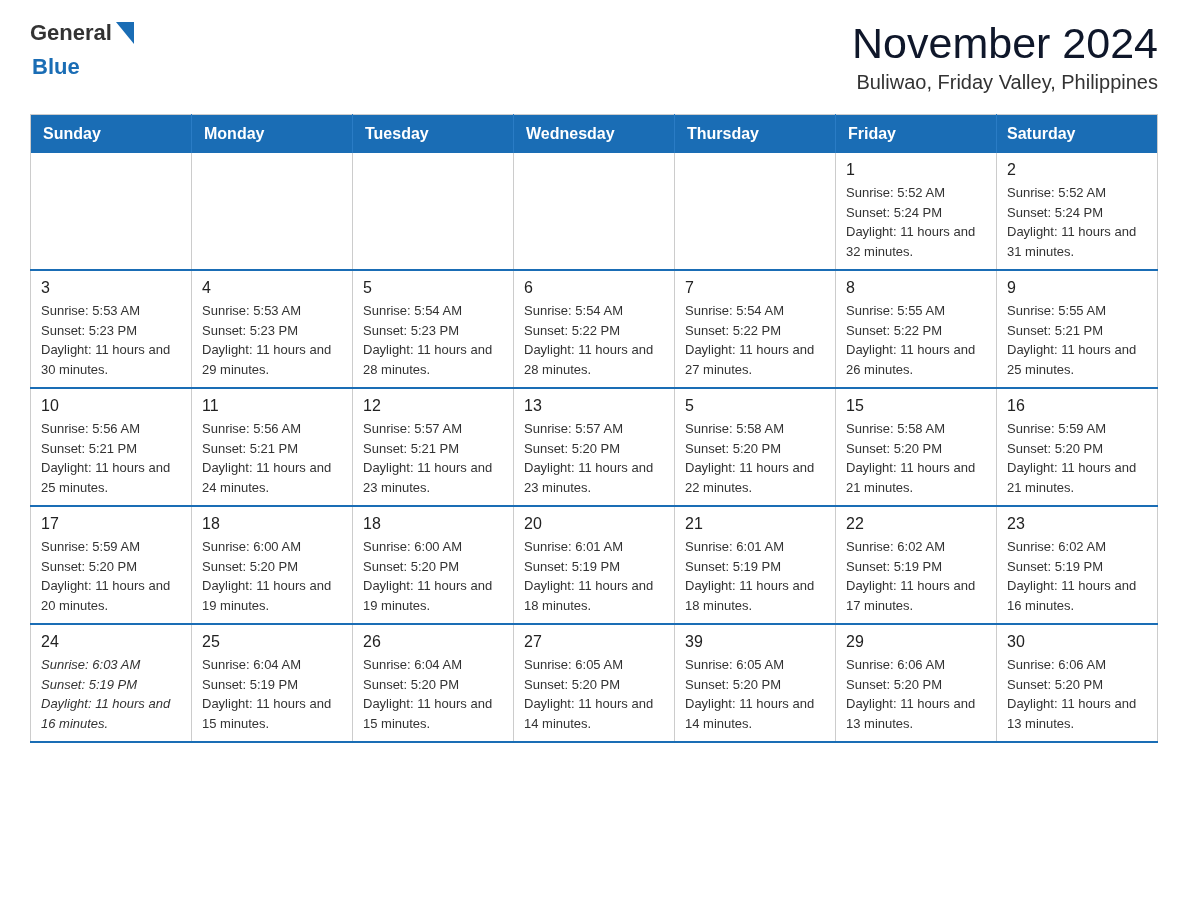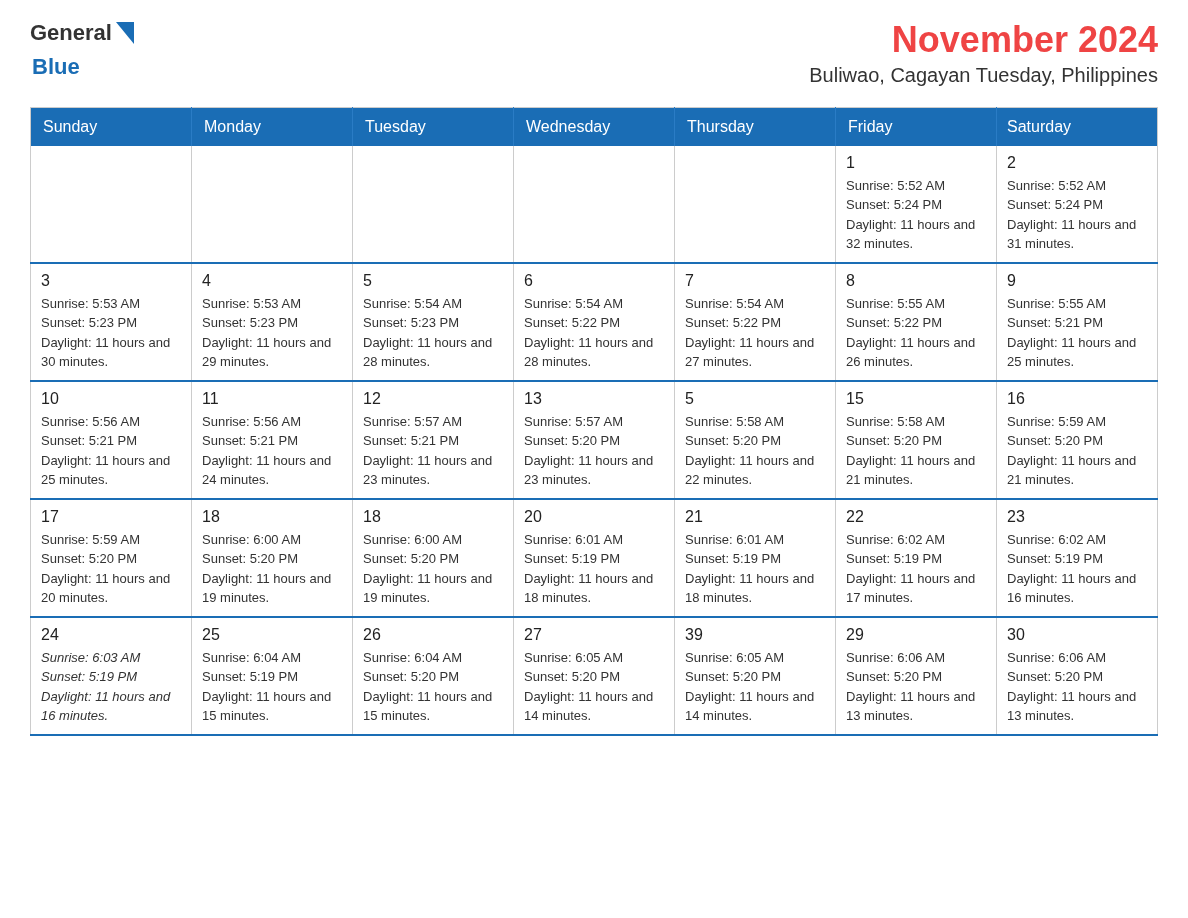--- a/index.html
+++ b/index.html
@@ -34,42 +34,42 @@
       color: #1a6db5;
       font-size: 22px;
       font-weight: bold;
       margin-left: 2px;
       margin-top: 8px;
     }
     .title-section {
       text-align: right;
     }
     .month-title {
-      font-size: 36px;
-      font-weight: bold;
-      color: #ef4444;
+      font-size: 43px;
+      font-weight: normal;
+      color: #0f172a;
       line-height: 1.1;
     }
     .location-title {
       font-size: 20px;
       color: #333;
       margin-top: 4px;
     }
     .calendar-table {
       width: 100%;
       border-collapse: collapse;
       border: 1px solid #ccc;
     }
     .calendar-table thead tr th {
       background-color: #1a6db5;
       color: #fff;
       padding: 10px 12px;
       text-align: left;
       font-size: 16px;
-      font-weight: normal;
+      font-weight: bold;
       border-right: 1px solid #2a7cc5;
     }
     .calendar-table thead tr th:last-child {
       border-right: none;
       padding-left: 10px;
     }
     .calendar-table tbody tr td {
       vertical-align: top;
       padding: 8px 10px;
       border-right: 1px solid #ccc;
@@ -108,21 +108,21 @@
       <div style="display:flex; align-items:center; margin-left:4px;">
         <svg width="18" height="22" viewBox="0 0 18 22">
           <polygon points="0,0 18,0 18,22" fill="#1a6db5"></polygon>
         </svg>
       </div>
     </div>
     <div class="logo-line2">Blue</div>
   </div>
   <div class="title-section">
     <div class="month-title">November 2024</div>
-    <div class="location-title">Buliwao, Cagayan Tuesday, Philippines</div>
+    <div class="location-title">Buliwao, Friday Valley, Philippines</div>
   </div>
 </div>
 
 <table class="calendar-table">
   <thead>
     <tr>
     <th>Sunday</th>
         <th>Monday</th>
         <th>Tuesday</th>
         <th>Wednesday</th>

